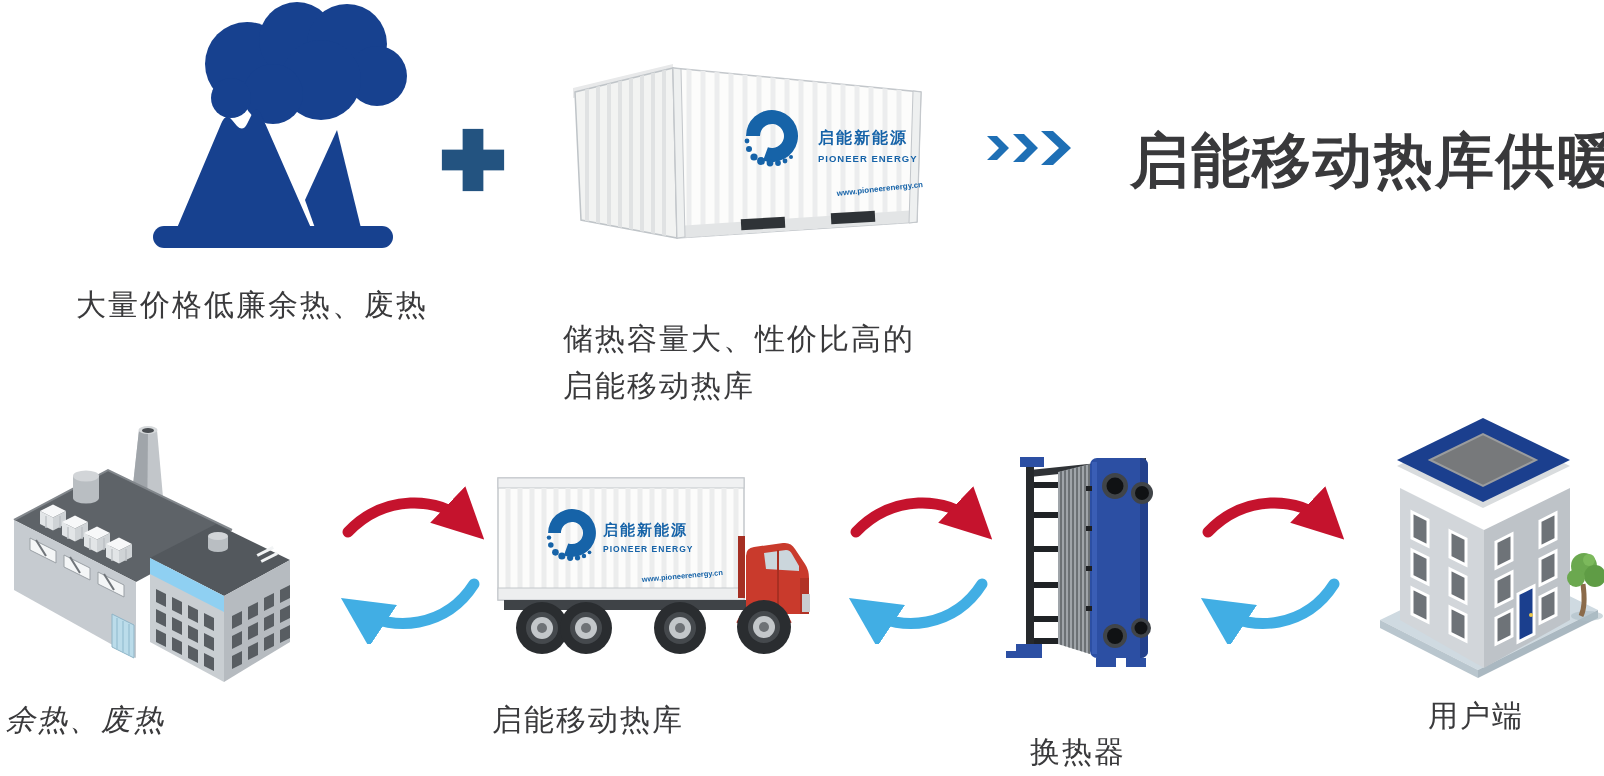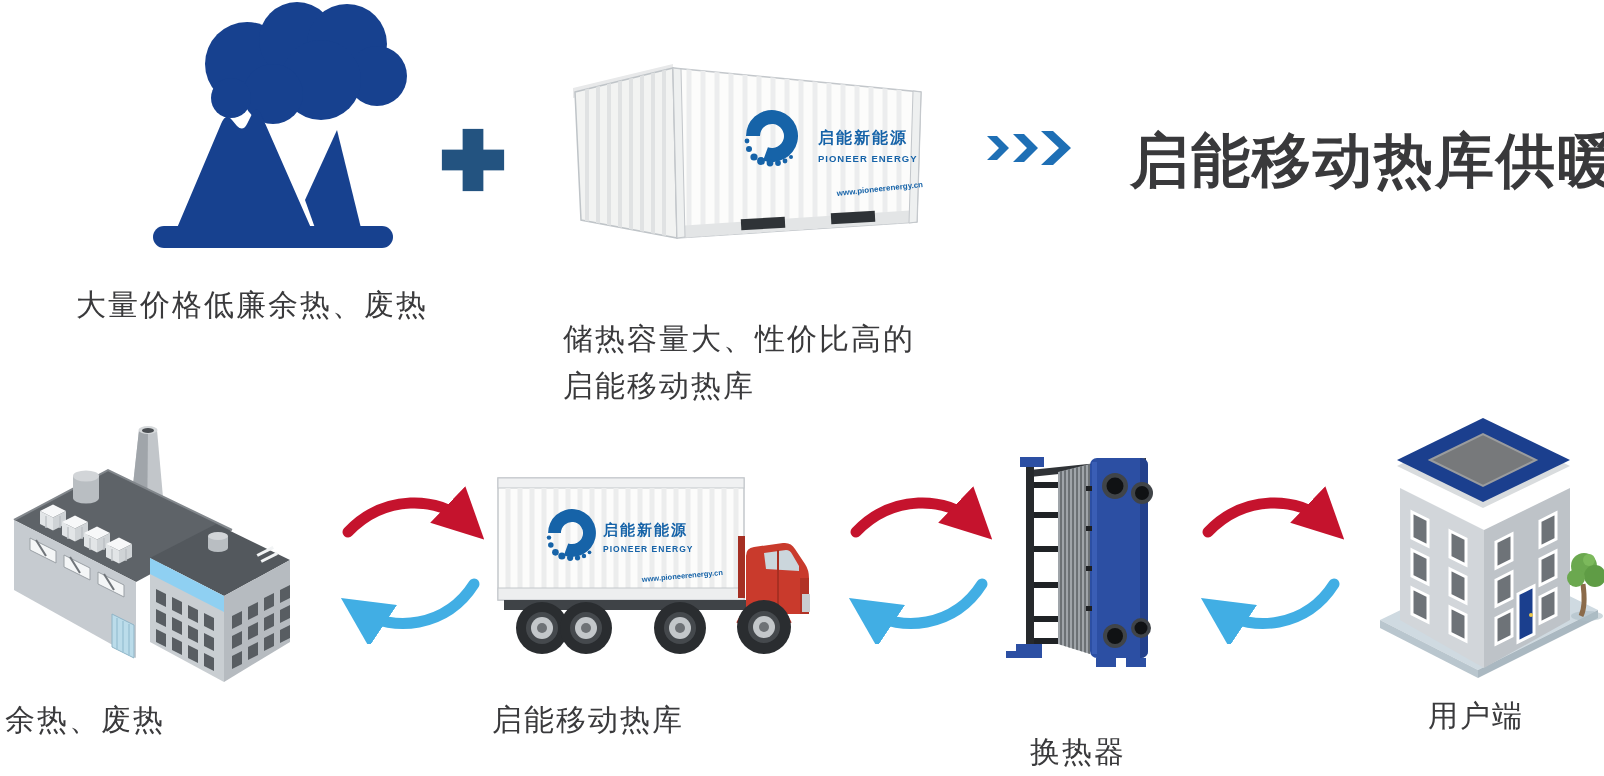--- a/index.html
+++ b/index.html
@@ -413,18 +413,18 @@
     <g>
       <ellipse cx="237" cy="228" rx="16" ry="5" fill="#aebec7" opacity="0.6"></ellipse>
       <path d="M233,196 q3,22 -2,32" stroke="#8b6b4a" stroke-width="5" fill="none"></path>
       <circle cx="234" cy="178" r="13" fill="#6ba84f"></circle>
       <circle cx="245" cy="188" r="11" fill="#5f9c45"></circle>
       <circle cx="226" cy="190" r="9" fill="#6ba84f"></circle>
       <circle cx="239" cy="172" r="6" fill="#7cb95c"></circle>
     </g>
   </svg>
 
-  <div class="abs caption" style="left:5px;top:700px;">余热、废热</div>
+  <div class="abs caption" style="left:5px;top:700px;font-style:italic;">余热、废热</div>
   <div class="abs caption" style="left:492px;top:700px;font-family:Liberation Serif, serif;">启能移动热库</div>
   <div class="abs caption" style="left:1030px;top:732px;">换热器</div>
   <div class="abs caption" style="left:1428px;top:696px;">用户端</div>
 
 </div>
 
 </body></html>

